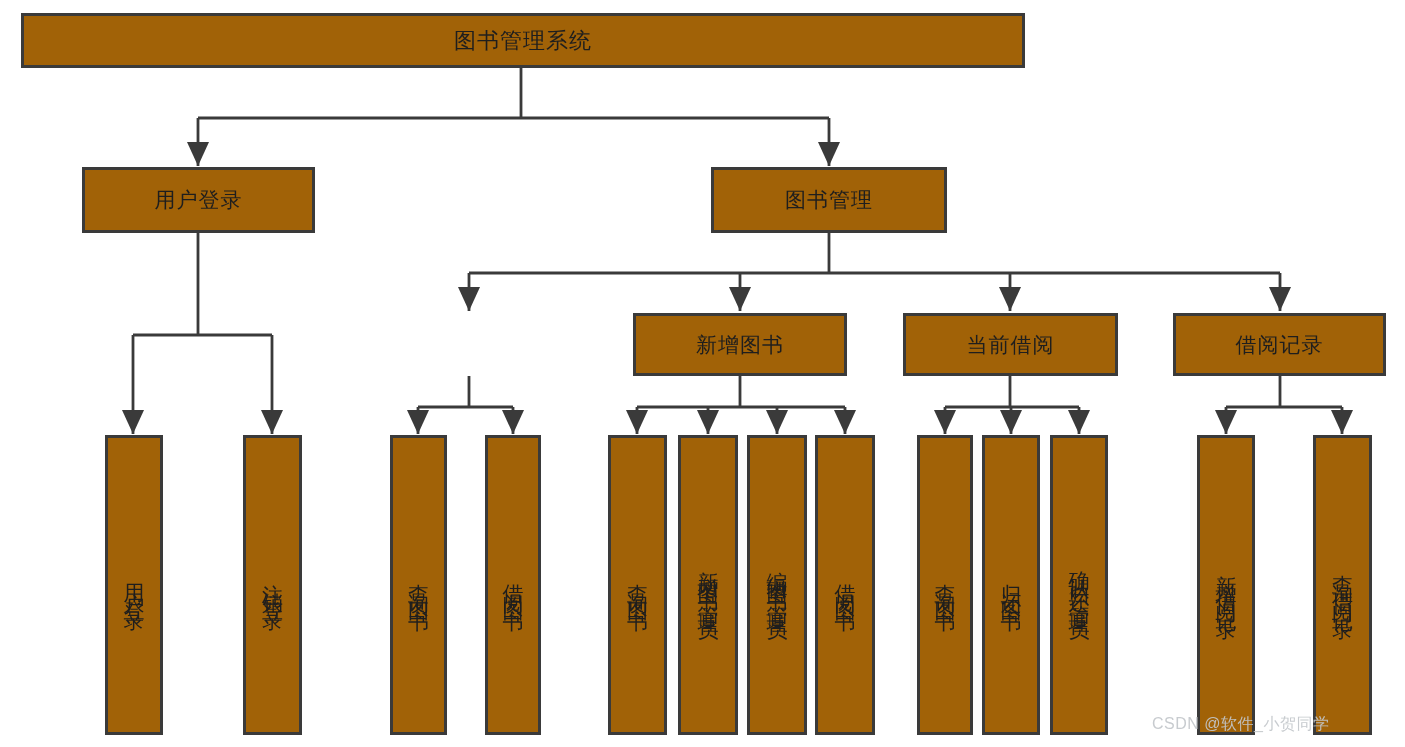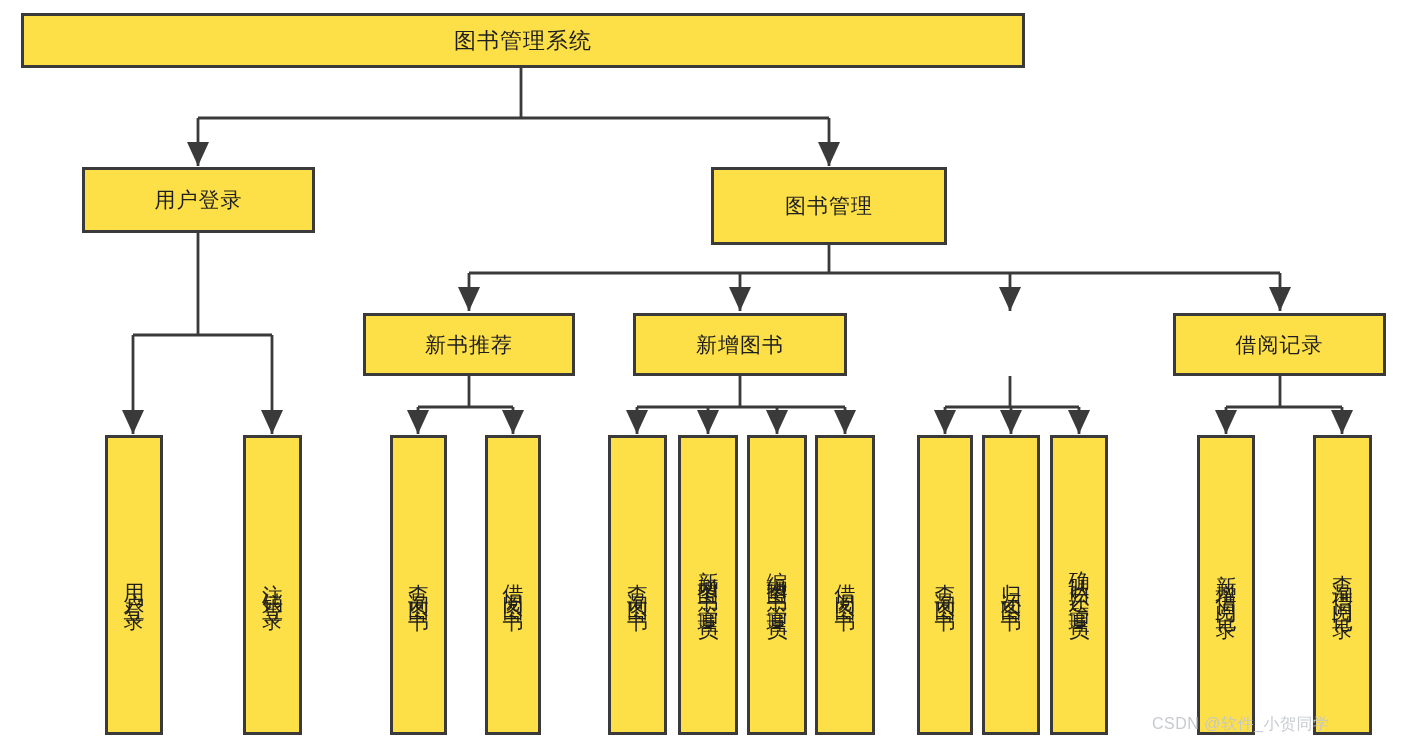--- a/index.html
+++ b/index.html
@@ -9,21 +9,21 @@
     background: #ffffff;
     overflow: hidden;
     font-family: "Liberation Sans", sans-serif;
   }
   .stage { position: absolute; left: 0; top: 0; width: 1405px; height: 747px; }
   svg.connectors { position: absolute; left: 0; top: 0; z-index: 1; }
   .cline { stroke: #3a3a3a; stroke-width: 2.8; fill: none; }
   .box {
     position: absolute;
     box-sizing: border-box;
-    background: #fde047;
+    background: #a16207;
     border: 3px solid #3a3a3a;
     display: flex; align-items: center; justify-content: center;
     color: #1e1e1e;
     font-size: 21px;
     letter-spacing: 1px;
     z-index: 2;
     text-align: center;
     white-space: nowrap;
   }
   .root { font-size: 22px; }
@@ -99,24 +99,24 @@
     <g>
       <path class="cline" d="M1280,376 L1280,407 M1226,407 L1342,407"></path>
       <line class="cline" x1="1226" y1="407" x2="1226" y2="434" marker-end="url(#ah)"></line>
       <line class="cline" x1="1342" y1="407" x2="1342" y2="434" marker-end="url(#ah)"></line>
     </g>
   </svg>
 
   <div class="box root" style="left:21px; top:13px; width:1004px; height:55px">图书管理系统</div>
 
   <div class="box" style="left:82px; top:167px; width:233px; height:66px">用户登录</div>
-  <div class="box" style="left:711px; top:167px; width:236px; height:78px">图书管理</div>
+  <div class="box" style="left:711px; top:167px; width:236px; height:66px">图书管理</div>
 
-  <div class="box" style="left:363px; top:313px; width:212px; height:63px">新书推荐</div>
   <div class="box" style="left:633px; top:313px; width:214px; height:63px">新增图书</div>
+  <div class="box" style="left:903px; top:313px; width:215px; height:63px">当前借阅</div>
   <div class="box" style="left:1173px; top:313px; width:213px; height:63px">借阅记录</div>
 
   <div class="box vbox" style="left:105px; top:435px; width:58px; height:300px">用户登录</div>
   <div class="box vbox" style="left:243px; top:435px; width:59px; height:300px">注销登录</div>
 
   <div class="box vbox" style="left:390px; top:435px; width:57px; height:300px">查询图书</div>
   <div class="box vbox" style="left:485px; top:435px; width:56px; height:300px">借阅图书</div>
 
   <div class="box vbox" style="left:608px; top:435px; width:59px; height:300px">查询图书</div>
   <div class="box vbox" style="left:678px; top:435px; width:60px; height:300px; letter-spacing:7px">新增图书（管理员）</div>

